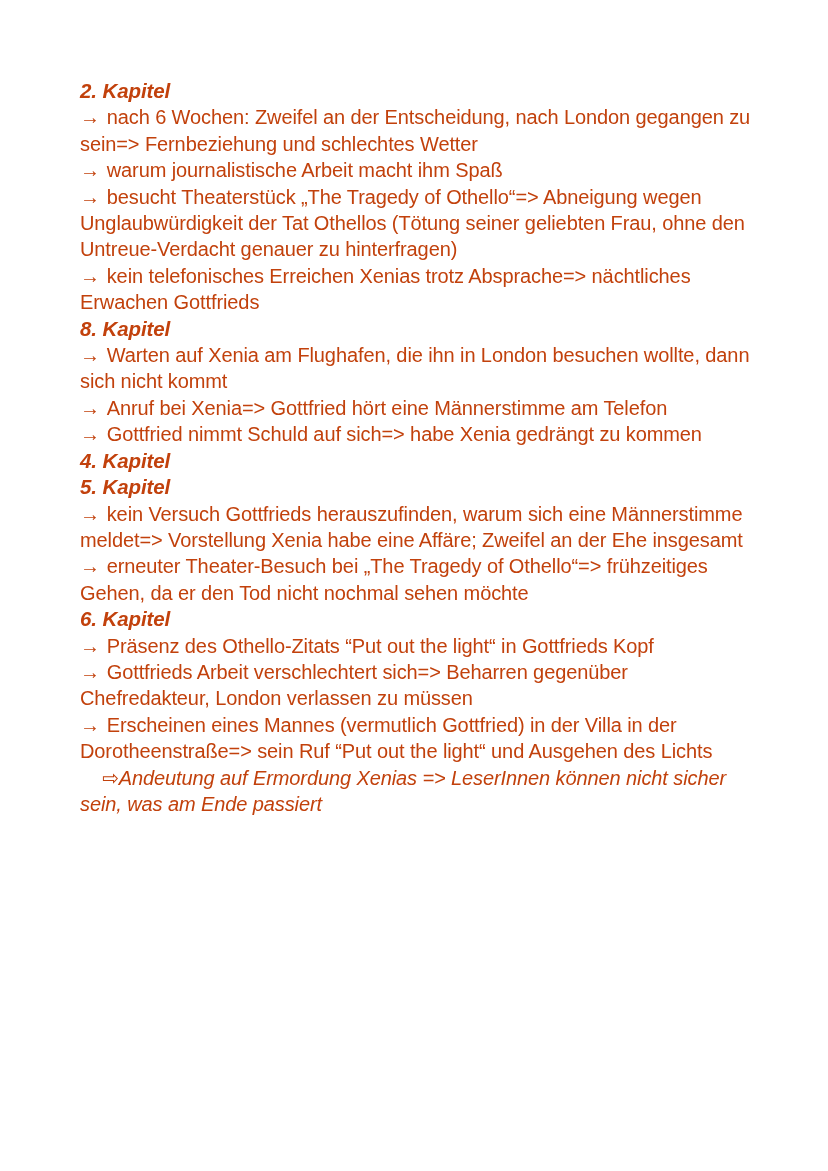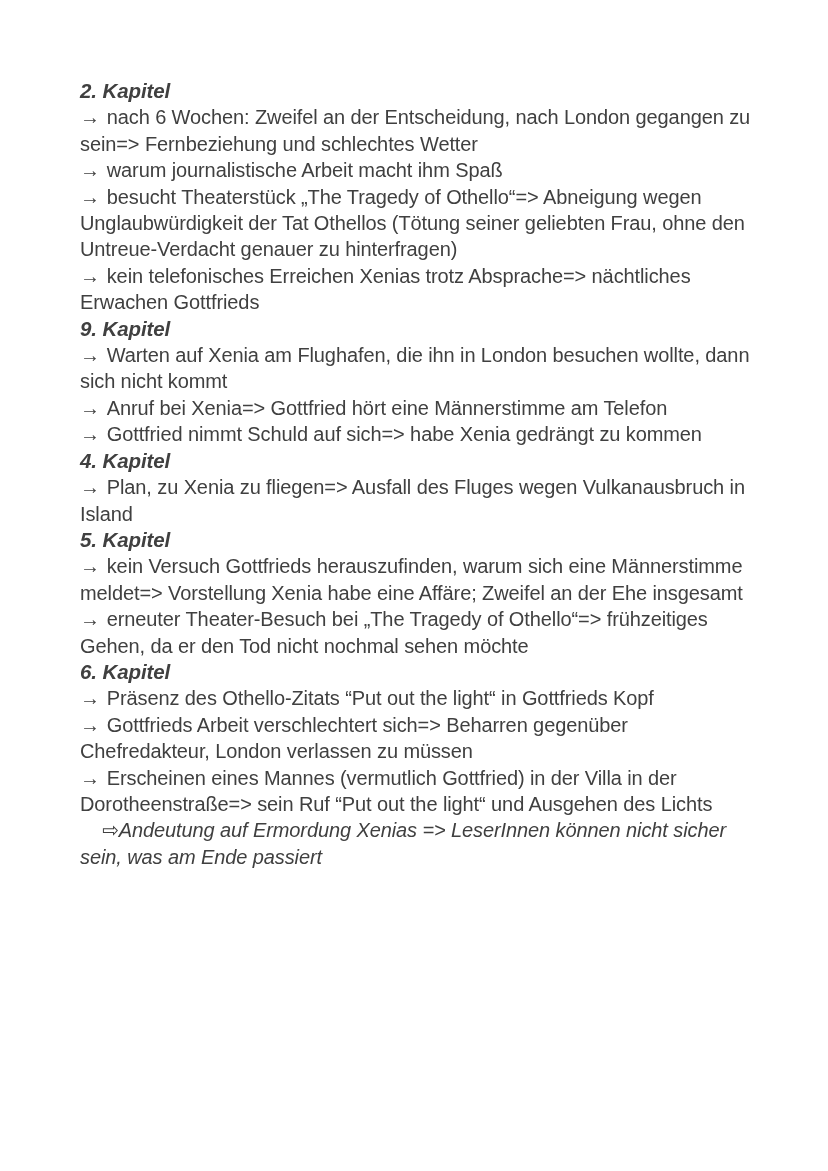--- a/index.html
+++ b/index.html
@@ -7,21 +7,21 @@
     padding: 0;
     background: #ffffff;
   }
   .page {
     position: relative;
     width: 828px;
     height: 1171px;
     background: #ffffff;
     overflow: hidden;
     font-family: "Liberation Sans", "DejaVu Sans", sans-serif;
-    color: #404040;
+    color: #c2410c;
   }
   .content {
     position: absolute;
     top: 78px;
     left: 80px;
     width: 674px;
     font-size: 20px;
     line-height: 26.4px;
     letter-spacing: -0.1px;
   }
@@ -58,33 +58,32 @@
   <p class="bullet"><span class="arrow">→</span><span>nach 6 Wochen: Zweifel an der Entscheidung, nach London gegangen zu sein=&gt; Fernbeziehung und schlechtes Wetter</span></p>
 
   <p class="bullet"><span class="arrow">→</span><span>warum journalistische Arbeit macht ihm Spaß</span></p>
 
   <p class="bullet"><span class="arrow">→</span><span>besucht Theaterstück „The Tragedy of Othello“=&gt; Abneigung wegen Unglaubwürdigkeit der Tat Othellos (Tötung seiner geliebten Frau, ohne den Untreue-Verdacht genauer zu hinterfragen)</span></p>
 
   <p class="bullet"><span class="arrow">→</span><span>kein telefonisches Erreichen Xenias trotz Absprache=&gt; nächtliches Erwachen Gottfrieds</span></p>
 </section>
 
   <section>
-    <h2 class="heading">9. Kapitel</h2>
+    <h2 class="heading">8. Kapitel</h2>
 
   <p class="bullet"><span class="arrow">→</span><span>Warten auf Xenia am Flughafen, die ihn in London besuchen wollte, dann sich nicht kommt</span></p>
 
   <p class="bullet"><span class="arrow">→</span><span>Anruf bei Xenia=&gt; Gottfried hört eine Männerstimme am Telefon</span></p>
 
   <p class="bullet"><span class="arrow">→</span><span>Gottfried nimmt Schuld auf sich=&gt; habe Xenia gedrängt zu kommen</span></p>
 </section>
 
   <section>
     <h2 class="heading">4. Kapitel</h2>
 
-  <p class="bullet"><span class="arrow">→</span><span>Plan, zu Xenia zu fliegen=&gt; Ausfall des Fluges wegen Vulkanausbruch in Island</span></p>
 
 </section>
 
   <section>
     <h2 class="heading">5. Kapitel</h2>
 
   <p class="bullet"><span class="arrow">→</span><span>kein Versuch Gottfrieds herauszufinden, warum sich eine Männerstimme meldet=&gt; Vorstellung Xenia habe eine Affäre; Zweifel an der Ehe insgesamt</span></p>
 
   <p class="bullet"><span class="arrow">→</span><span>erneuter Theater-Besuch bei „The Tragedy of Othello“=&gt; frühzeitiges Gehen, da er den Tod nicht nochmal sehen möchte</span></p>
 </section>

